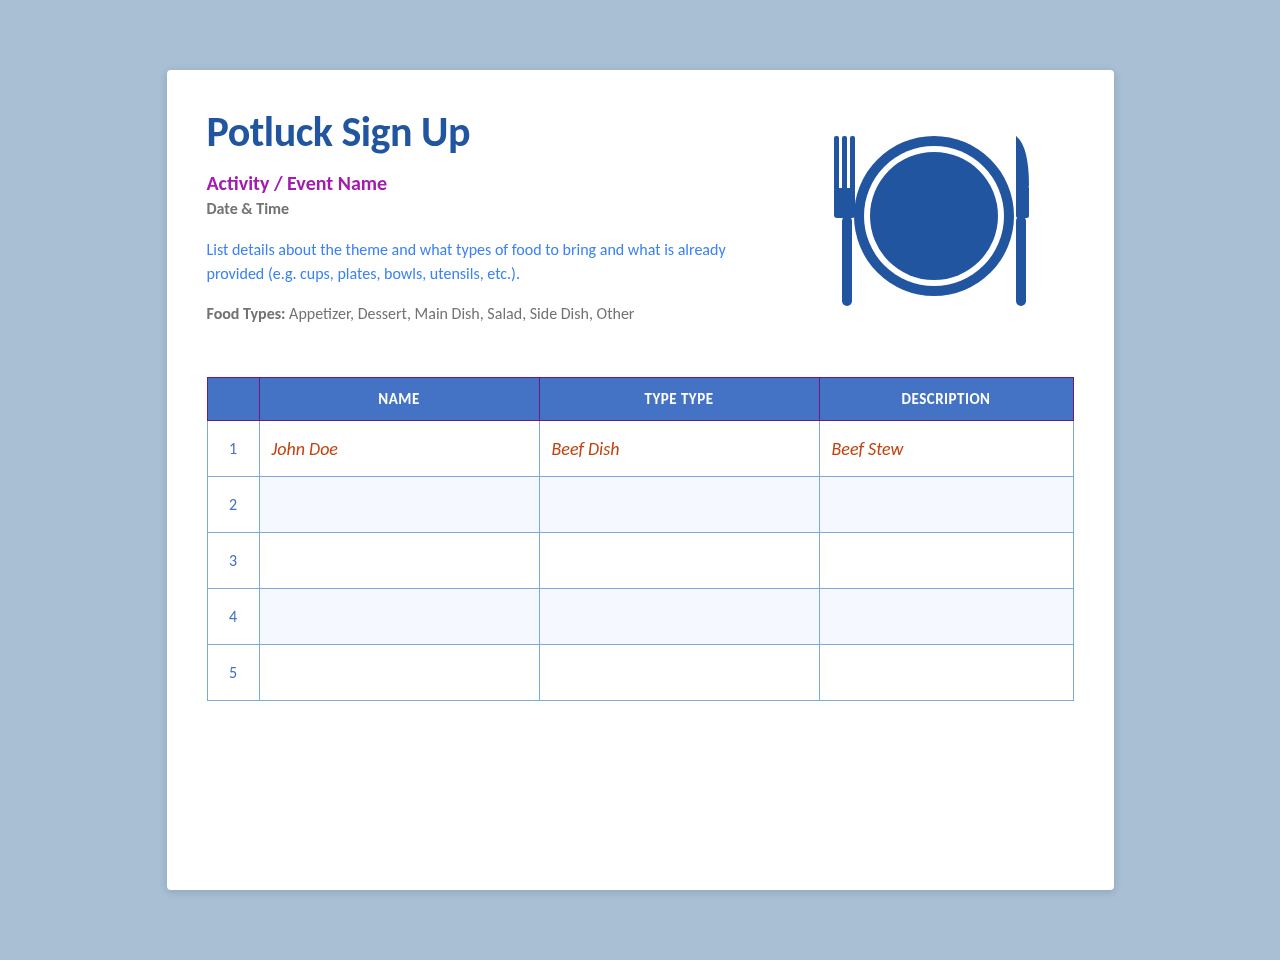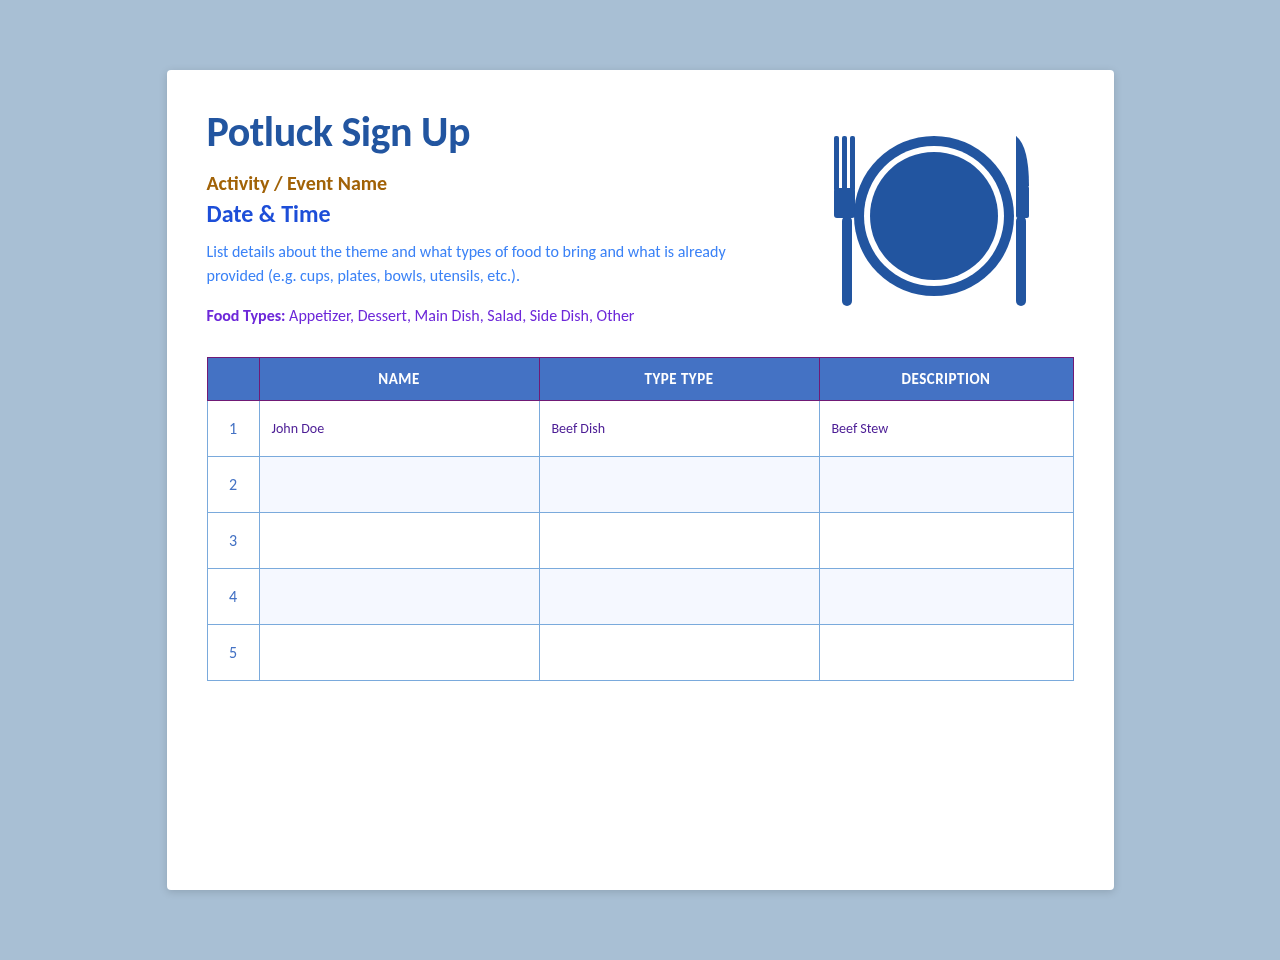--- a/index.html
+++ b/index.html
@@ -39,43 +39,43 @@
       font-size: 42px;
       font-weight: 700;
       color: #2255a0;
       margin-bottom: 14px;
       letter-spacing: -0.5px;
     }
 
     .event-name {
       font-size: 20px;
       font-weight: 700;
-      color: #a16207;
+      color: #a21caf;
       margin-bottom: 4px;
     }
 
     .event-date {
-      font-size: 24px;
-      font-weight: 700;
-      color: #1d4ed8;
-      margin-bottom: 12px;
+      font-size: 16px;
+      font-weight: 700;
+      color: #737373;
+      margin-bottom: 20px;
     }
 
     .description {
       font-size: 16px;
       color: #3b82f6;
       line-height: 1.5;
       max-width: 520px;
       margin-bottom: 18px;
     }
 
     .food-types {
       font-size: 16px;
-      color: #6d28d9;
-      margin-bottom: 14px;
+      color: #737373;
+      margin-bottom: 36px;
     }
 
     .food-types-label {
       font-weight: 700;
     }
 
     
     .header-icon {
       width: 280px;
       display: flex;
@@ -117,22 +117,23 @@
       width: 280px;
     }
 
     .signup-table thead tr th:nth-child(3) {
       width: 280px;
     }
 
     .signup-table tbody tr td {
       border: 1px solid #7aaadc;
       padding: 14px 12px;
-      font-size: 14px;
-      color: #4c1d95;
+      font-size: 18px;
+      font-style: italic;
+      color: #c2410c;
       height: 56px;
     }
 
     .signup-table tbody tr td.row-num {
       text-align: center;
       font-style: normal;
       font-weight: 400;
       color: #4472c4;
       font-size: 16px;
       background: #fff;

